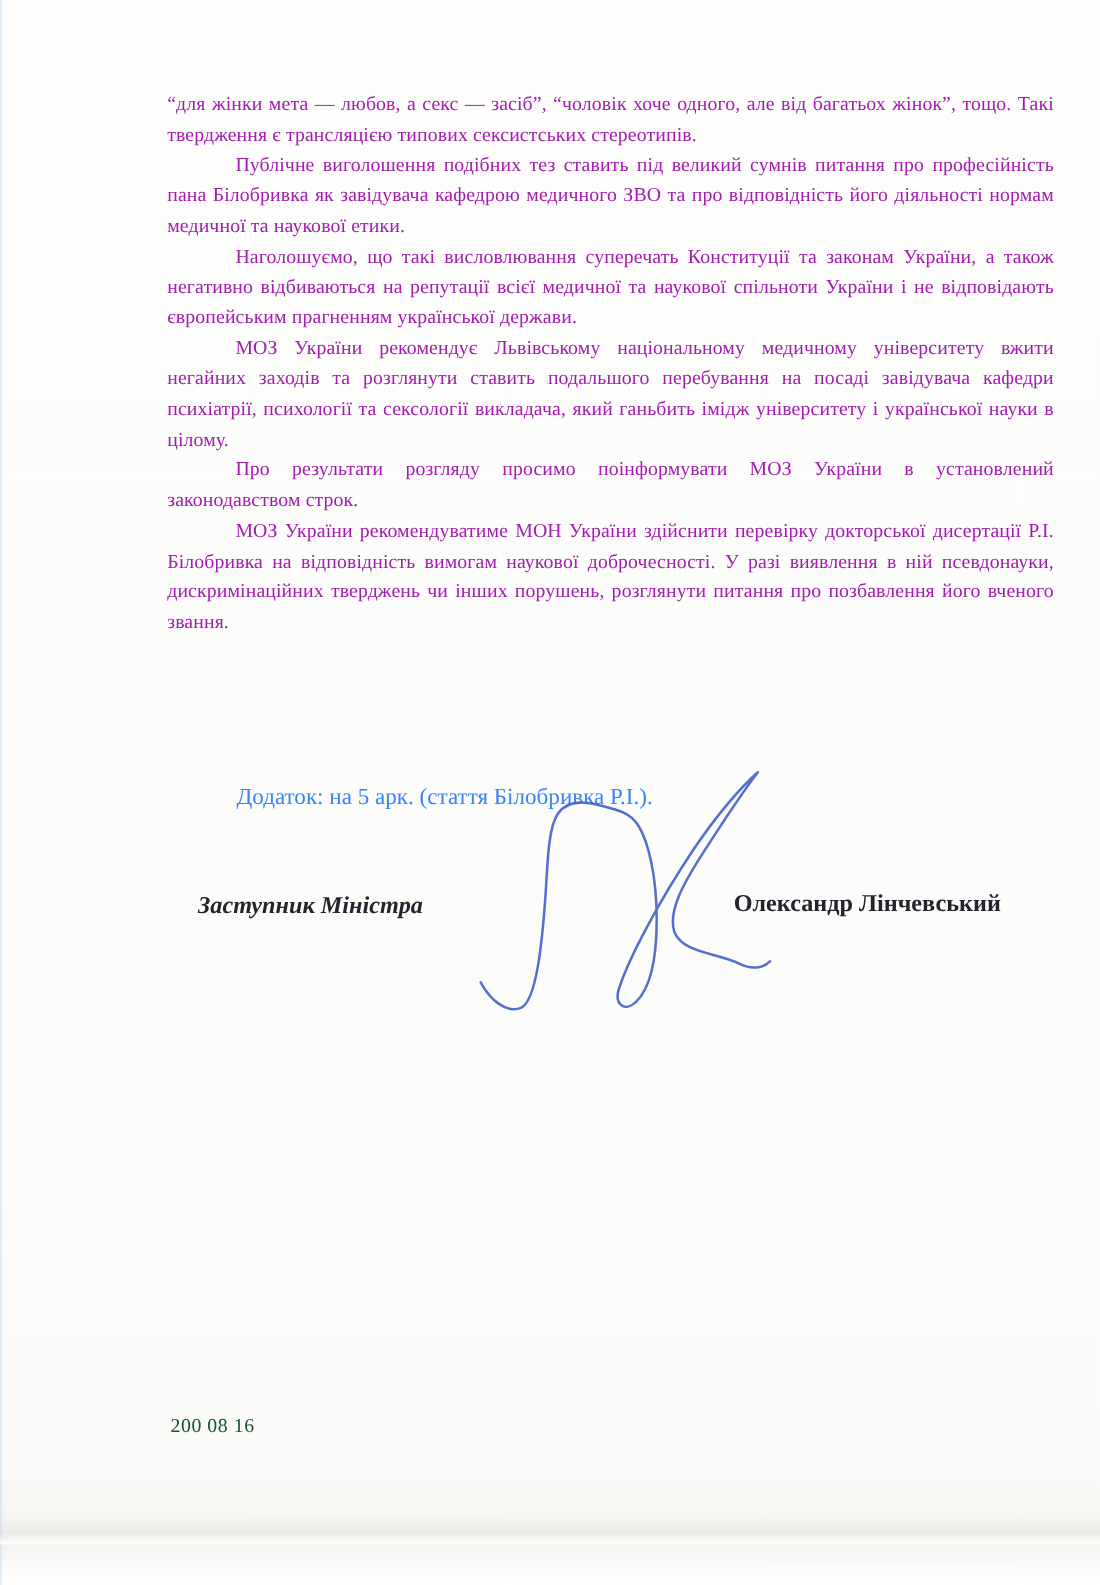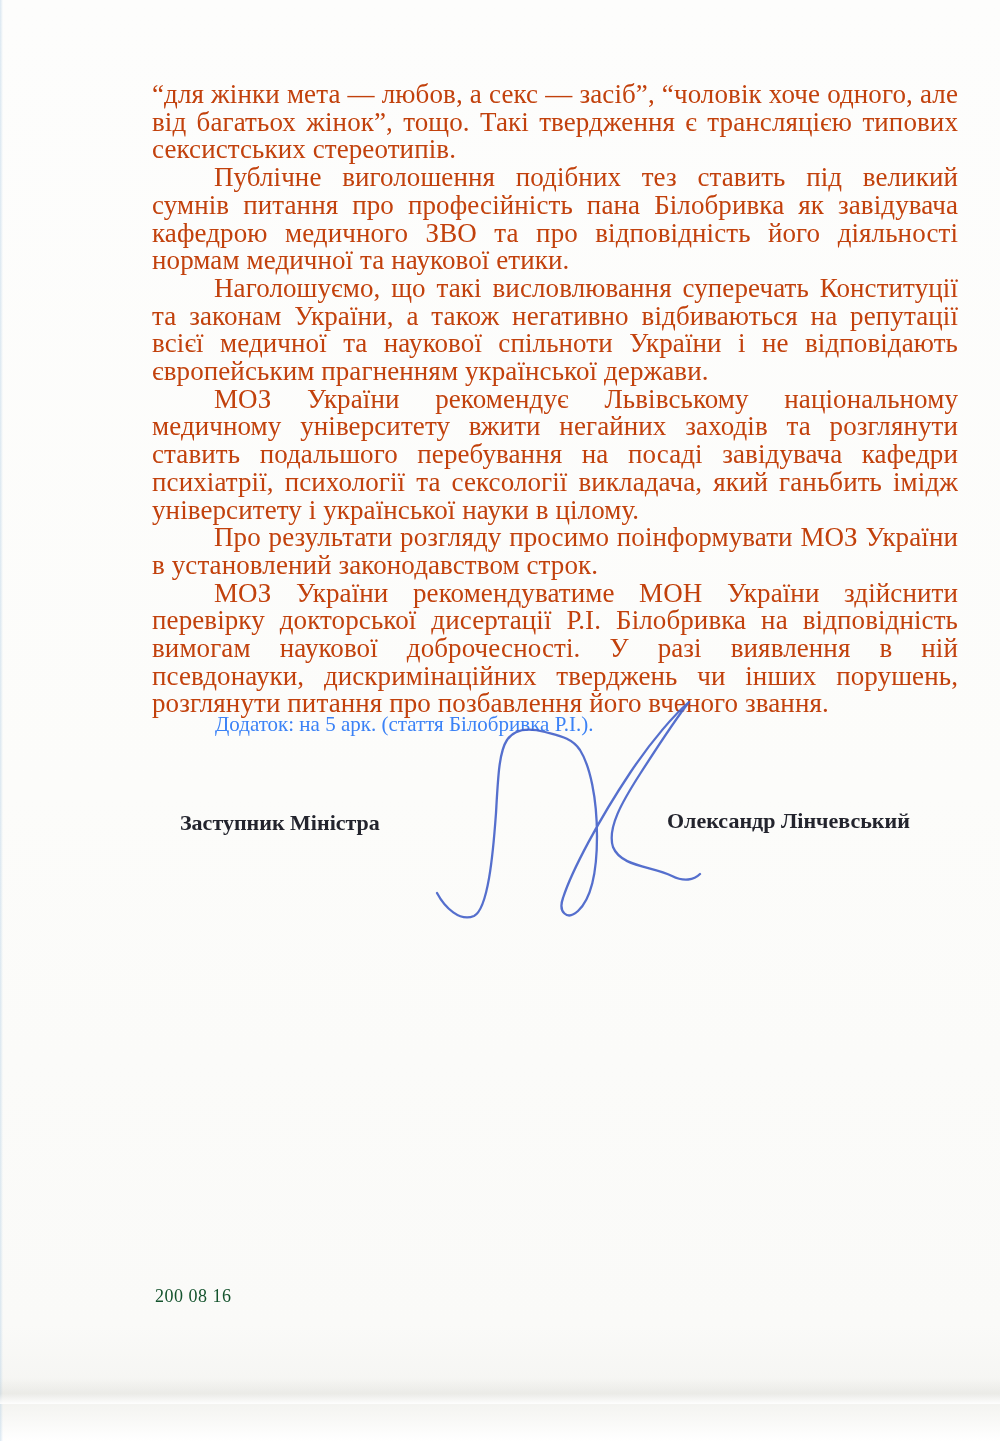--- a/index.html
+++ b/index.html
@@ -33,23 +33,23 @@
     width: 100%; height: 26px;
     background: linear-gradient(180deg, rgba(215,215,210,0.0), rgba(208,208,202,0.28) 60%, rgba(255,255,255,0.9) 100%);
     pointer-events: none;
   }
 
   .letter-body {
     position: absolute;
     left: 152px;
     top: 81px;
     width: 806px;
-    font-size: 27px;
+    font-size: 18px;
     line-height: 27.7px;
-    color: #c2410c;
+    color: #a21caf;
     text-align: justify;
     letter-spacing: 0.1px;
   }
 
   .letter-body p {
     text-indent: 62px;
     margin: 0;
   }
 
   .letter-body p.no-indent {
@@ -74,20 +74,21 @@
     font-size: 22px;
     font-weight: bold;
     color: #23242d;
   }
 
   .signer-title {
     position: absolute;
     left: 180px;
     top: 2px;
     white-space: nowrap;
+    font-style: italic;
   }
 
   .signer-name {
     position: absolute;
     left: 667px;
     top: 0;
     white-space: nowrap;
   }
 
   .signature-svg {

